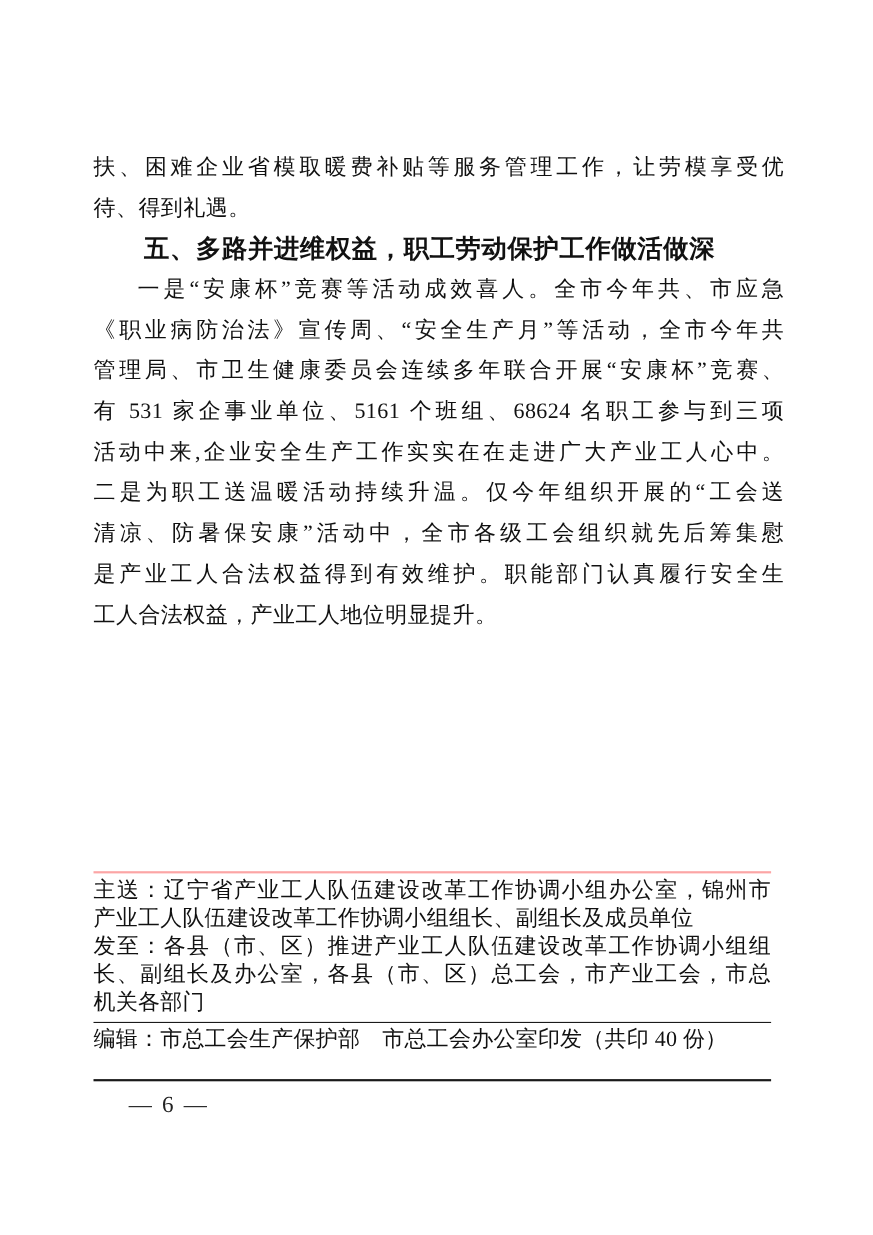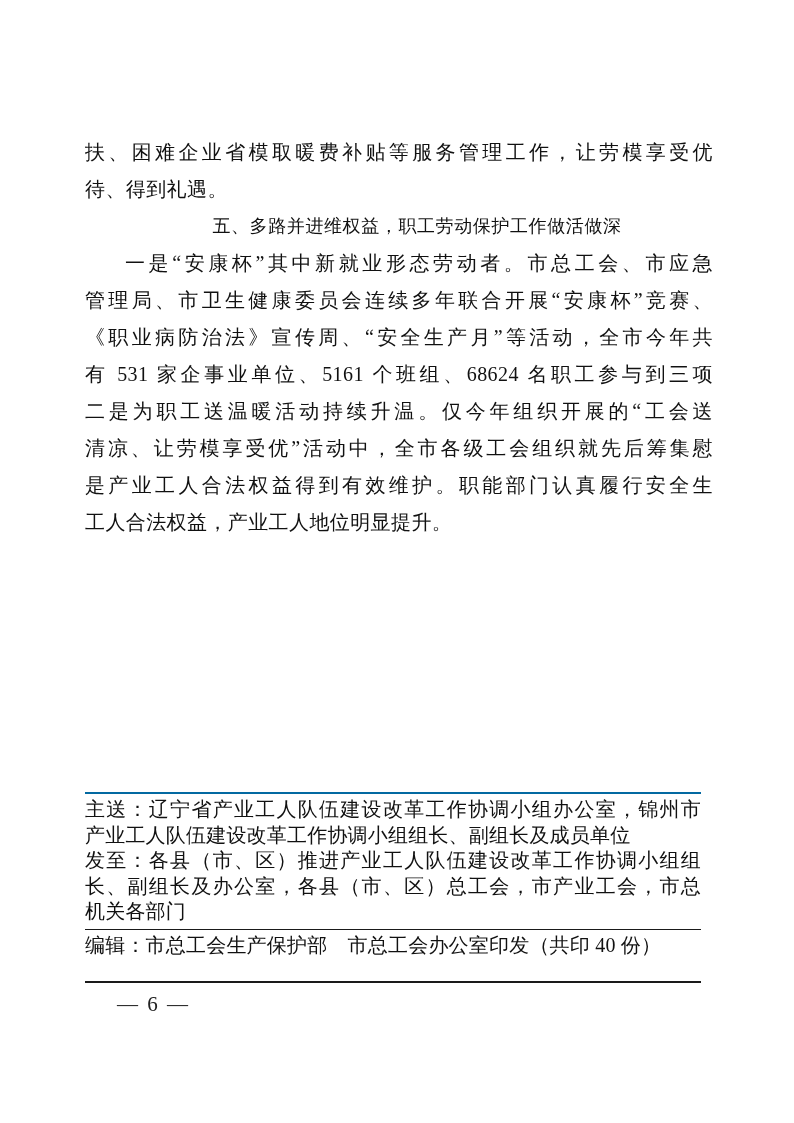--- a/index.html
+++ b/index.html
@@ -28,37 +28,36 @@
     overflow: visible;
   }
   .line.just {
     white-space: normal;
     text-align: justify;
     text-align-last: justify;
   }
   .line.indent { text-indent: 2em; }
 
   .section-heading {
-    font-size: 18px;
+    font-size: 23px;
     line-height: 37px;
     height: 37px;
-    font-weight: 400;
+    font-weight: 700;
     font-family: "Liberation Sans", "DejaVu Sans", sans-serif;
     text-indent: 2em;
     letter-spacing: 0.6px;
     white-space: nowrap;
-    text-align: center;
   }
 
   
   .footer-block {
     position: absolute;
     left: 85px; top: 792px;
     width: 616px;
-    border-top: 2px solid #0369a1;
+    border-top: 2px solid #fca5a5;
     border-bottom: 2px solid #1a1a1a;
   }
   .footer-recipients {
     padding: 3px 0 4px 0;
     border-bottom: 1.5px solid #1a1a1a;
   }
   .footer-editor-row { padding: 3px 0 23px 0; }
   .fline {
     font-size: 20px;
     line-height: 25.5px;
@@ -88,26 +87,27 @@
 
   <div class="doc-body">
     <div>
         <div class="line just">扶、困难企业省模取暖费补贴等服务管理工作，让劳模享受优</div>
         <div class="line">待、得到礼遇。</div>
       </div>
 
     <div class="section-heading">五、多路并进维权益，职工劳动保护工作做活做深</div>
 
     <div>
-        <div class="line just indent">一是“安康杯”其中新就业形态劳动者。市总工会、市应急</div>
+        <div class="line just indent">一是“安康杯”竞赛等活动成效喜人。全市今年共、市应急</div>
+        <div class="line just">《职业病防治法》宣传周、“安全生产月”等活动，全市今年共</div>
         <div class="line just">管理局、市卫生健康委员会连续多年联合开展“安康杯”竞赛、</div>
-        <div class="line just">《职业病防治法》宣传周、“安全生产月”等活动，全市今年共</div>
         <div class="line just">有 531 家企事业单位、5161 个班组、68624 名职工参与到三项</div>
+        <div class="line just">活动中来,企业安全生产工作实实在在走进广大产业工人心中。</div>
         <div class="line just">二是为职工送温暖活动持续升温。仅今年组织开展的“工会送</div>
-        <div class="line just">清凉、让劳模享受优”活动中，全市各级工会组织就先后筹集慰</div>
+        <div class="line just">清凉、防暑保安康”活动中，全市各级工会组织就先后筹集慰</div>
         <div class="line just">是产业工人合法权益得到有效维护。职能部门认真履行安全生</div>
         <div class="line">工人合法权益，产业工人地位明显提升。</div>
       </div>
   </div>
 
   <div class="footer-block">
     <div class="footer-recipients">
         <div class="fline just">主送：辽宁省产业工人队伍建设改革工作协调小组办公室，锦州市</div>
         <div class="fline">产业工人队伍建设改革工作协调小组组长、副组长及成员单位</div>
         <div class="fline just">发至：各县（市、区）推进产业工人队伍建设改革工作协调小组组</div>

